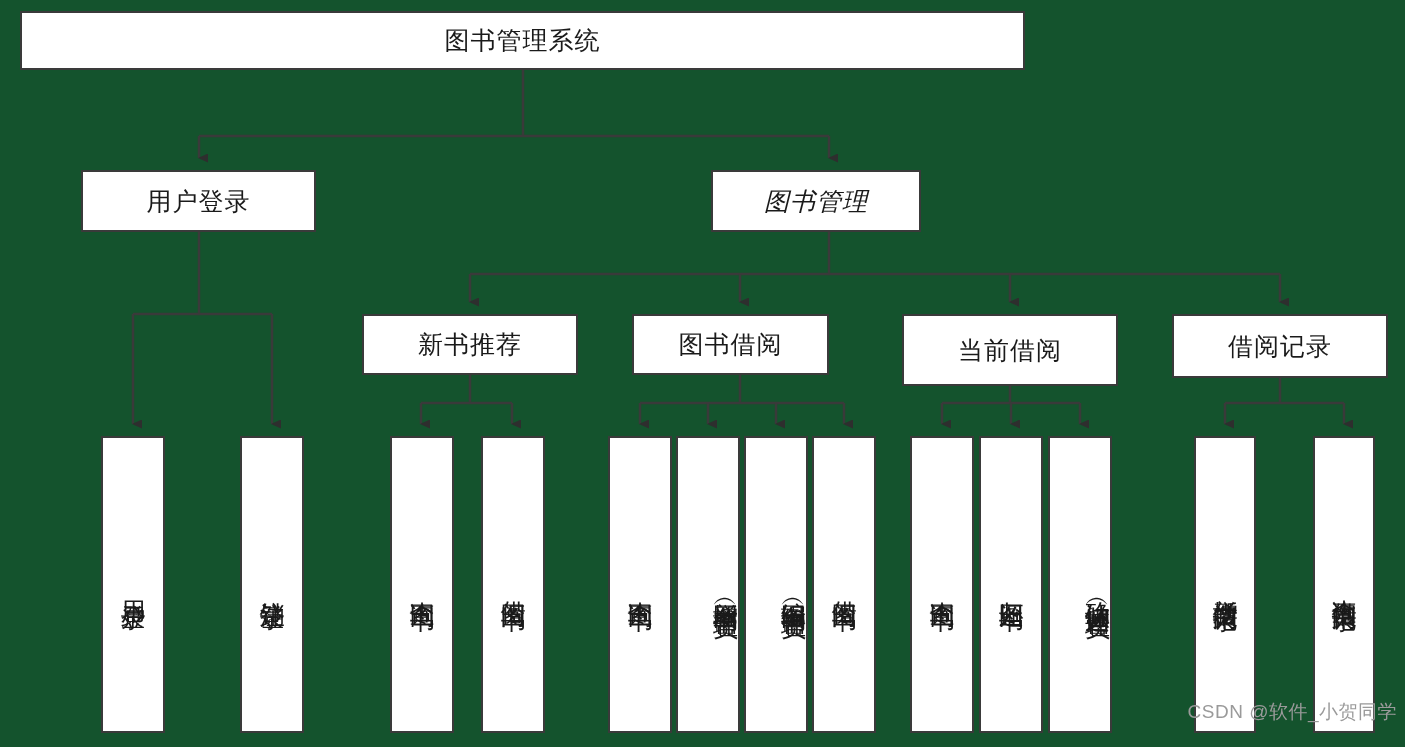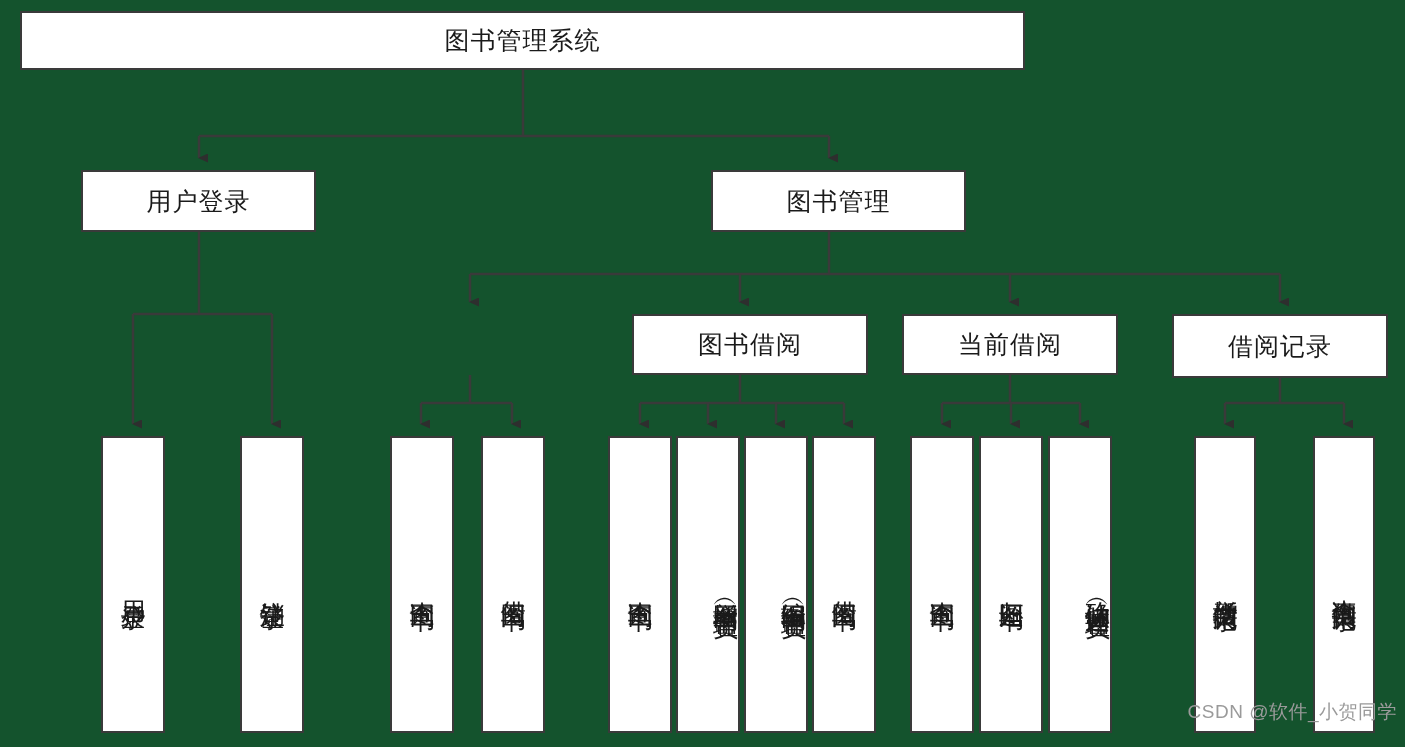--- a/index.html
+++ b/index.html
@@ -121,28 +121,31 @@
     </g>
   </svg>
 
   <div class="node h" style="left:20px; top:11px; width:1005px; height:59px;">
     <span class="label">图书管理系统</span>
   </div>
 
   <div class="node h" style="left:81px; top:170px; width:235px; height:62px;">
     <span class="label">用户登录</span>
   </div>
-  <div class="node h" style="left:711px; top:170px; width:255px; height:62px;">
+  <div class="node h" style="left:711px; top:170px; width:210px; height:62px;font-style:italic;">
     <span class="label">图书管理</span>
   </div>
 
-  <div class="node h" style="left:632px; top:314px; width:236px; height:61px;">
+  <div class="node h" style="left:362px; top:314px; width:216px; height:61px;">
+    <span class="label">新书推荐</span>
+  </div>
+  <div class="node h" style="left:632px; top:314px; width:197px; height:61px;">
     <span class="label">图书借阅</span>
   </div>
-  <div class="node h" style="left:902px; top:314px; width:216px; height:61px;">
+  <div class="node h" style="left:902px; top:314px; width:216px; height:72px;">
     <span class="label">当前借阅</span>
   </div>
   <div class="node h" style="left:1172px; top:314px; width:216px; height:64px;">
     <span class="label">借阅记录</span>
   </div>
 
   <div class="node v mid" style="left:101px; top:436px; width:64px; height:297px;">
     <span class="label">用户登录</span>
   </div>
   <div class="node v mid" style="left:240px; top:436px; width:64px; height:297px;">

